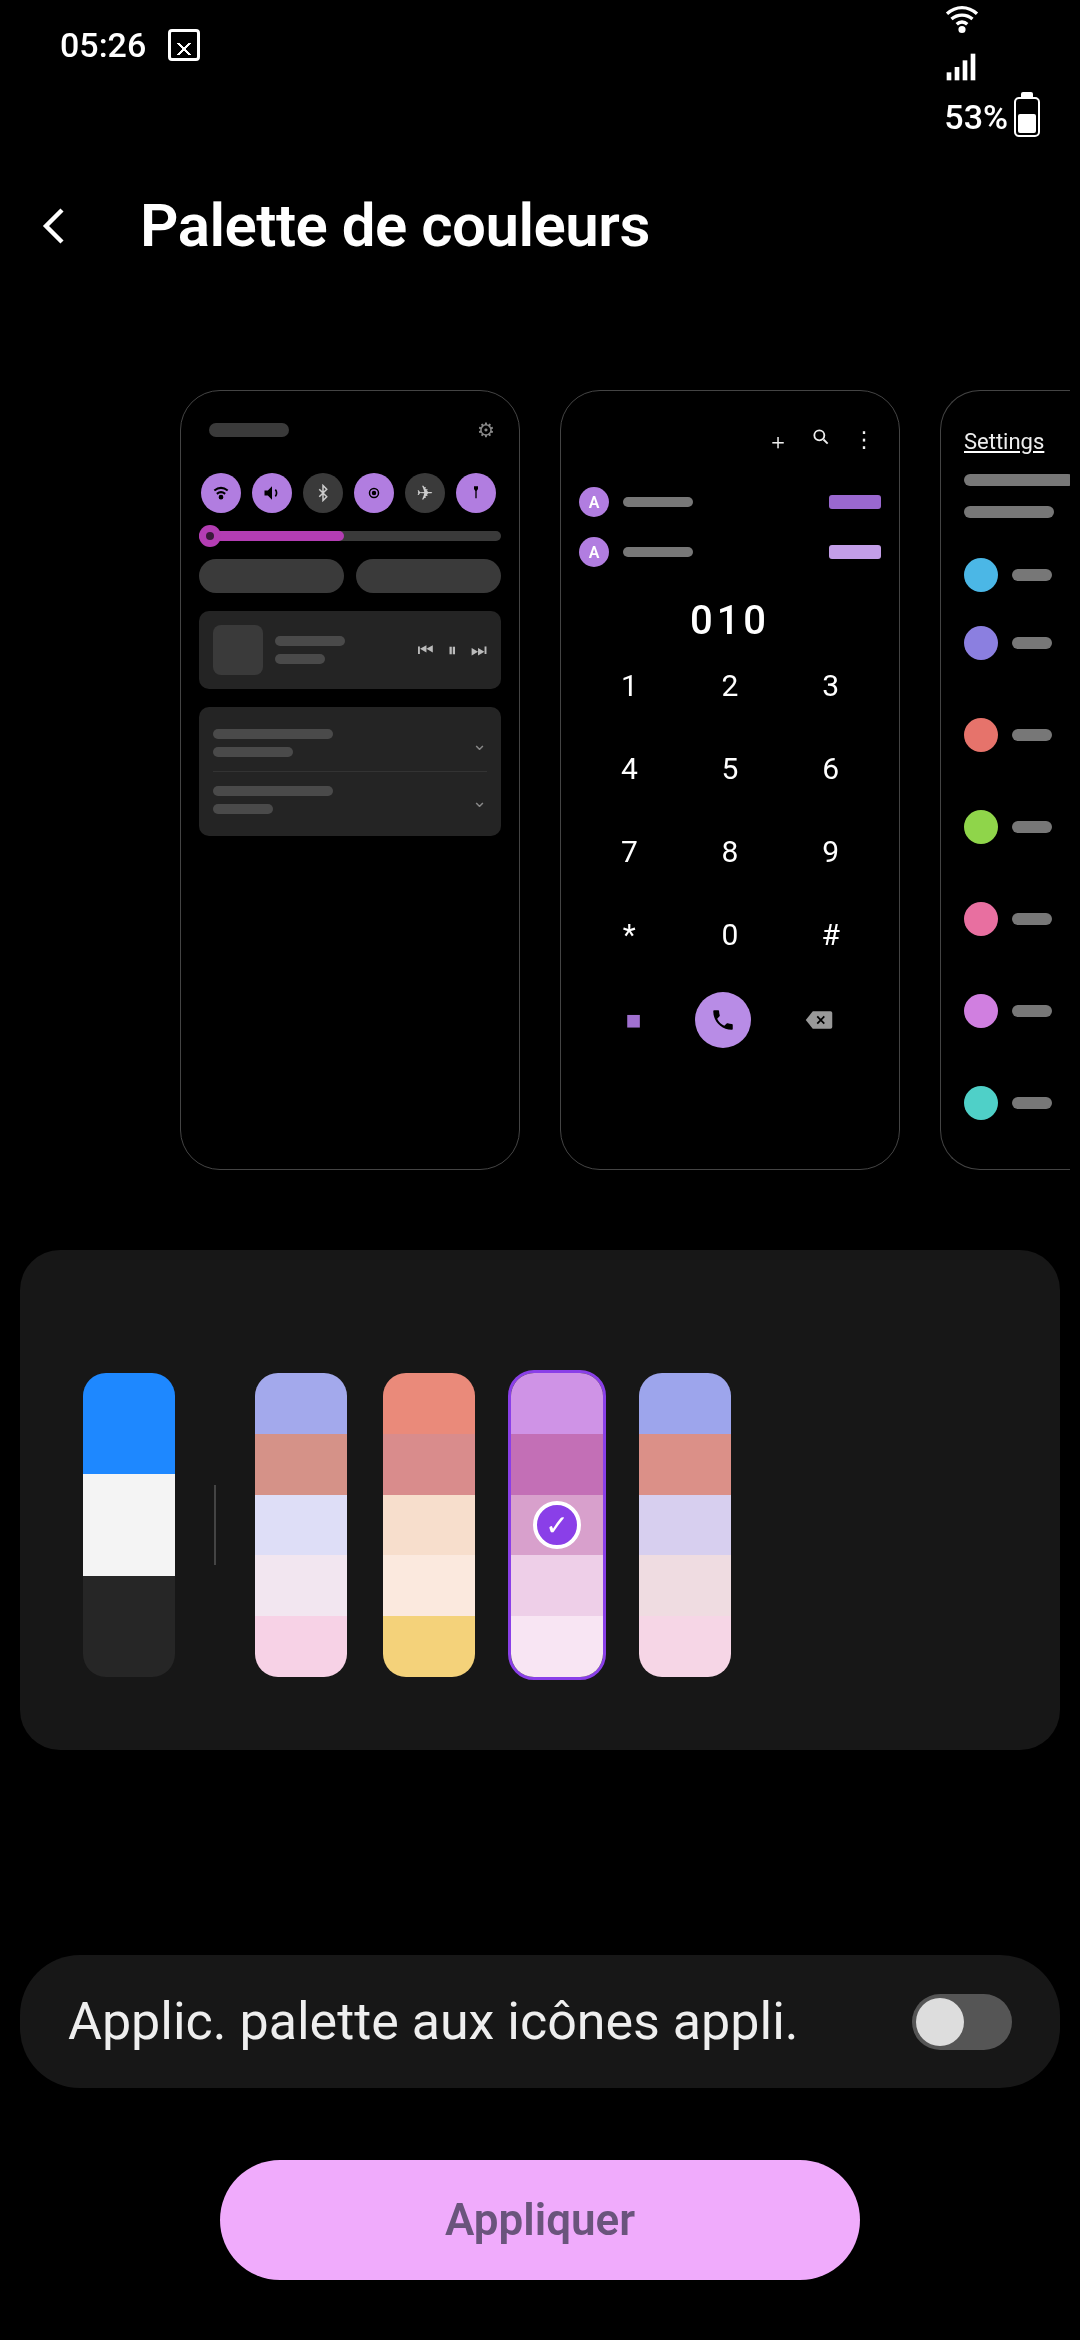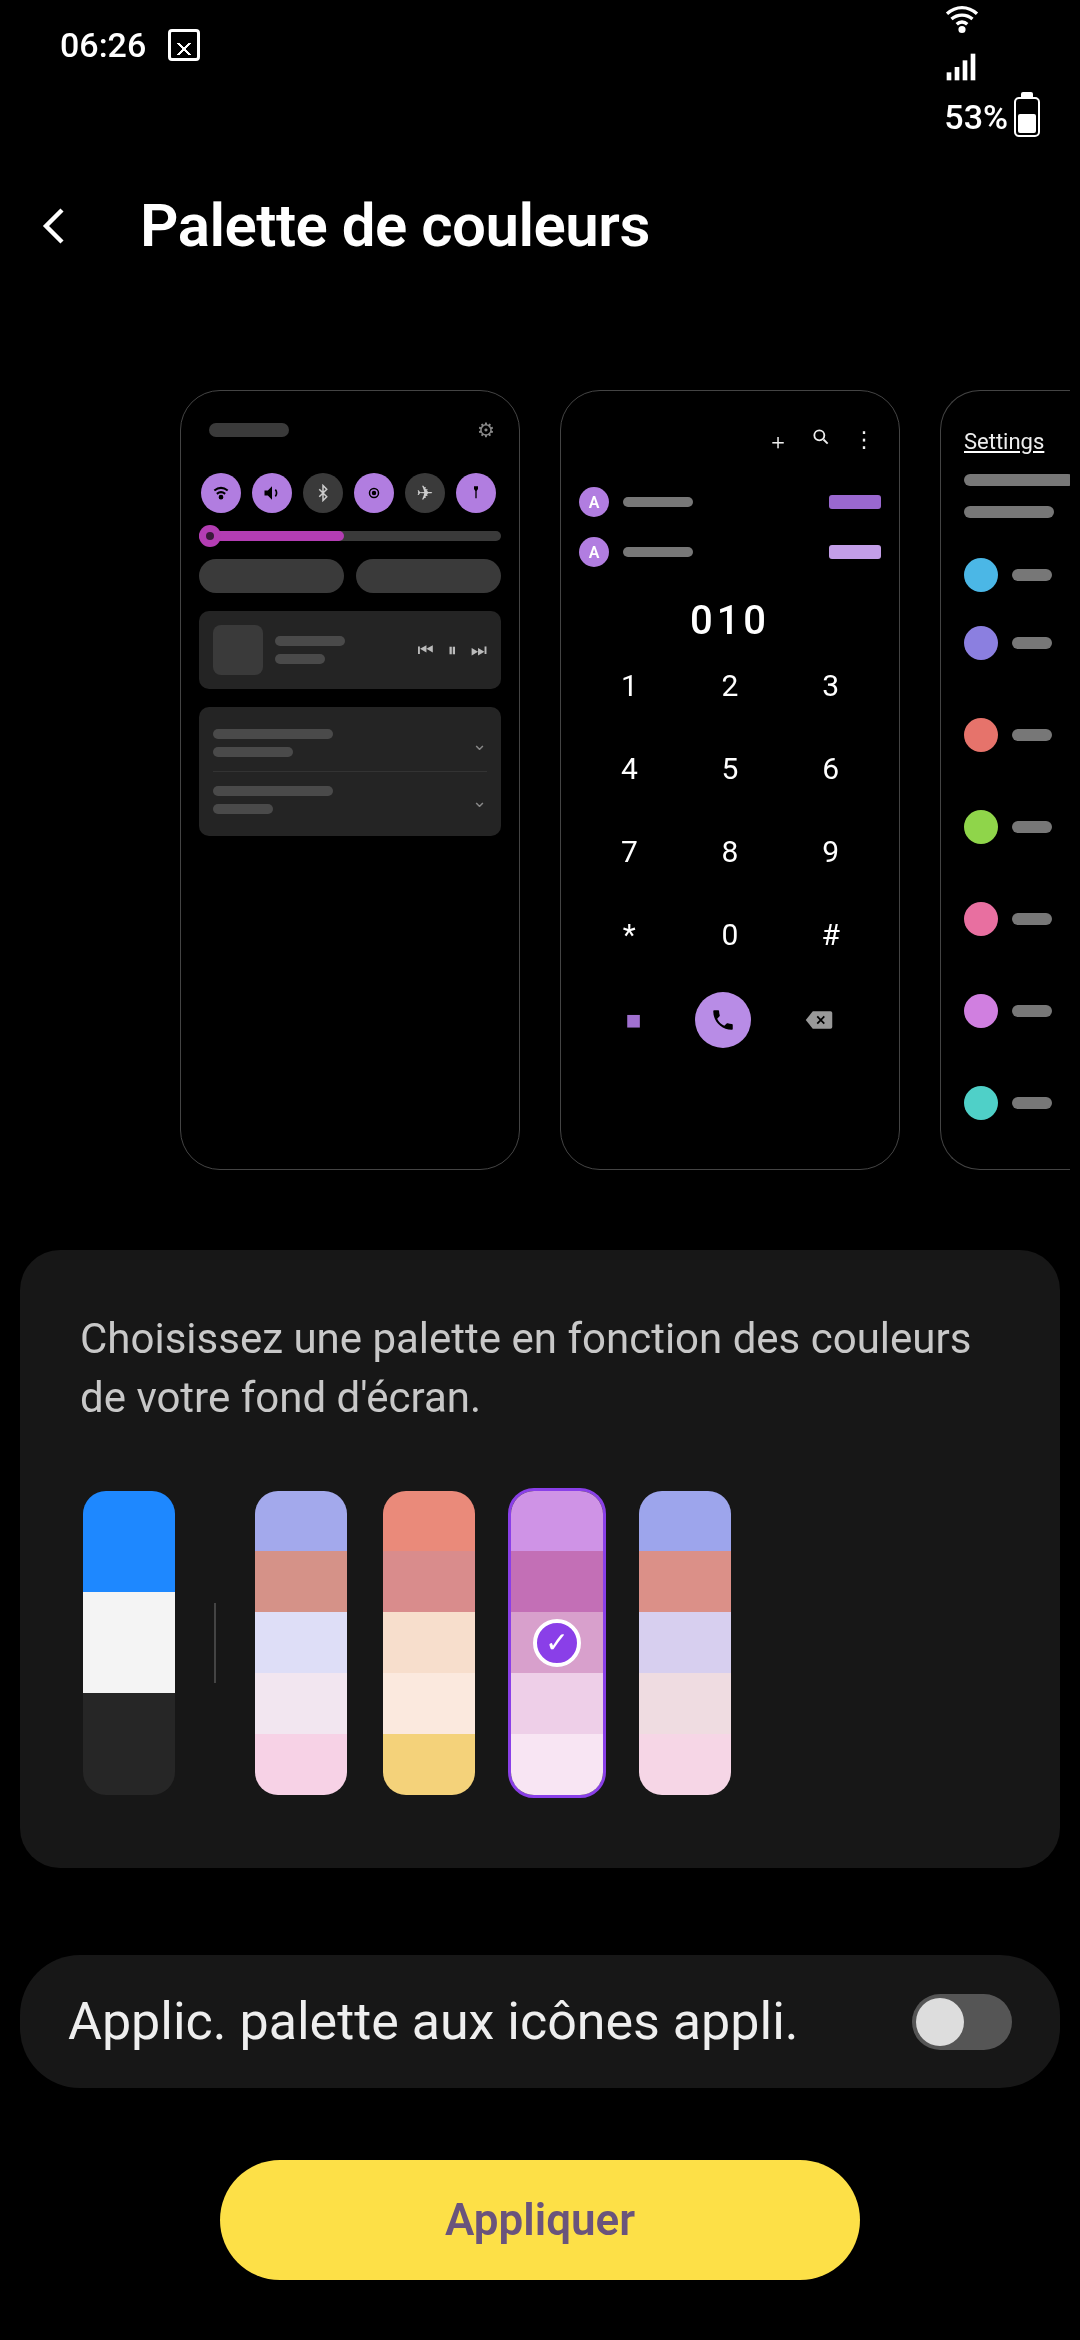--- a/index.html
+++ b/index.html
@@ -94,28 +94,28 @@
   .sw-seg { flex:1; }
   .swatch .check { position:absolute; top:50%; left:50%; transform:translate(-50%,-50%); width:48px; height:48px; border-radius:50%; background:#8a3fe8; border:4px solid #fff; display:flex; align-items:center; justify-content:center; color:#fff; font-size:28px; }
 
   
   .toggle-row { position:absolute; top:1955px; left:20px; right:20px; background:#171717; border-radius:60px; padding:36px 48px; display:flex; align-items:center; justify-content:space-between; }
   .toggle-label { font-size:52px; color:#eee; }
   .switch { width:100px; height:56px; background:#555; border-radius:28px; position:relative; }
   .switch-knob { position:absolute; left:4px; top:4px; width:48px; height:48px; border-radius:50%; background:#ddd; }
 
   
-  .apply-btn { position:absolute; top:2160px; left:220px; right:220px; height:120px; display:flex; align-items:center; justify-content:center; font-size:44px; font-weight:600; color:#6a547c; background:#fde047; border-radius:60px; }
+  .apply-btn { position:absolute; top:2160px; left:220px; right:220px; height:120px; display:flex; align-items:center; justify-content:center; font-size:44px; font-weight:600; color:#6a547c; background:#f0abfc; border-radius:60px; }
 </style>
 </head>
 <body>
 
 <div class="status-bar">
   <div class="status-left">
-    <span>06:26</span>
+    <span>05:26</span>
     <span class="pic-icon"></span>
   </div>
   <div class="status-right">
     <span class="mute-icon">
       <svg width="34" height="34" viewBox="0 0 24 24" fill="#fff">
           <path d="M3 9v6h4l5 5V4L7 9H3z"></path>
           <line x1="4" y1="20" x2="20" y2="4" stroke="#000" stroke-width="3"></line>
           <line x1="4" y1="20" x2="20" y2="4" stroke="#fff" stroke-width="2"></line>
         </svg>
     </span>
@@ -318,21 +318,20 @@
         </div>
         <div class="sp-item" style="margin-top: 58px;">
           <div class="sp-ic" style="background:#4fd0c8"></div>
           <div class="sp-line"></div>
         </div>
       </div>
   </div>
 </div>
 
 <div class="panel">
-  <div class="panel-text">Choisissez une palette en fonction des couleurs de votre fond d'écran.</div>
   <div class="swatch-row" id="swatch-row">
       <div class="swatch">
         <div class="sw-seg" style="background: rgb(30, 136, 255);"></div>
         <div class="sw-seg" style="background: rgb(244, 244, 244);"></div>
         <div class="sw-seg" style="background: rgb(38, 38, 38);"></div>
       </div>
       <div class="divider-v"></div>
       <div class="swatch">
         <div class="sw-seg" style="background: rgb(163, 169, 236);"></div>
         <div class="sw-seg" style="background: rgb(213, 146, 136);"></div>

